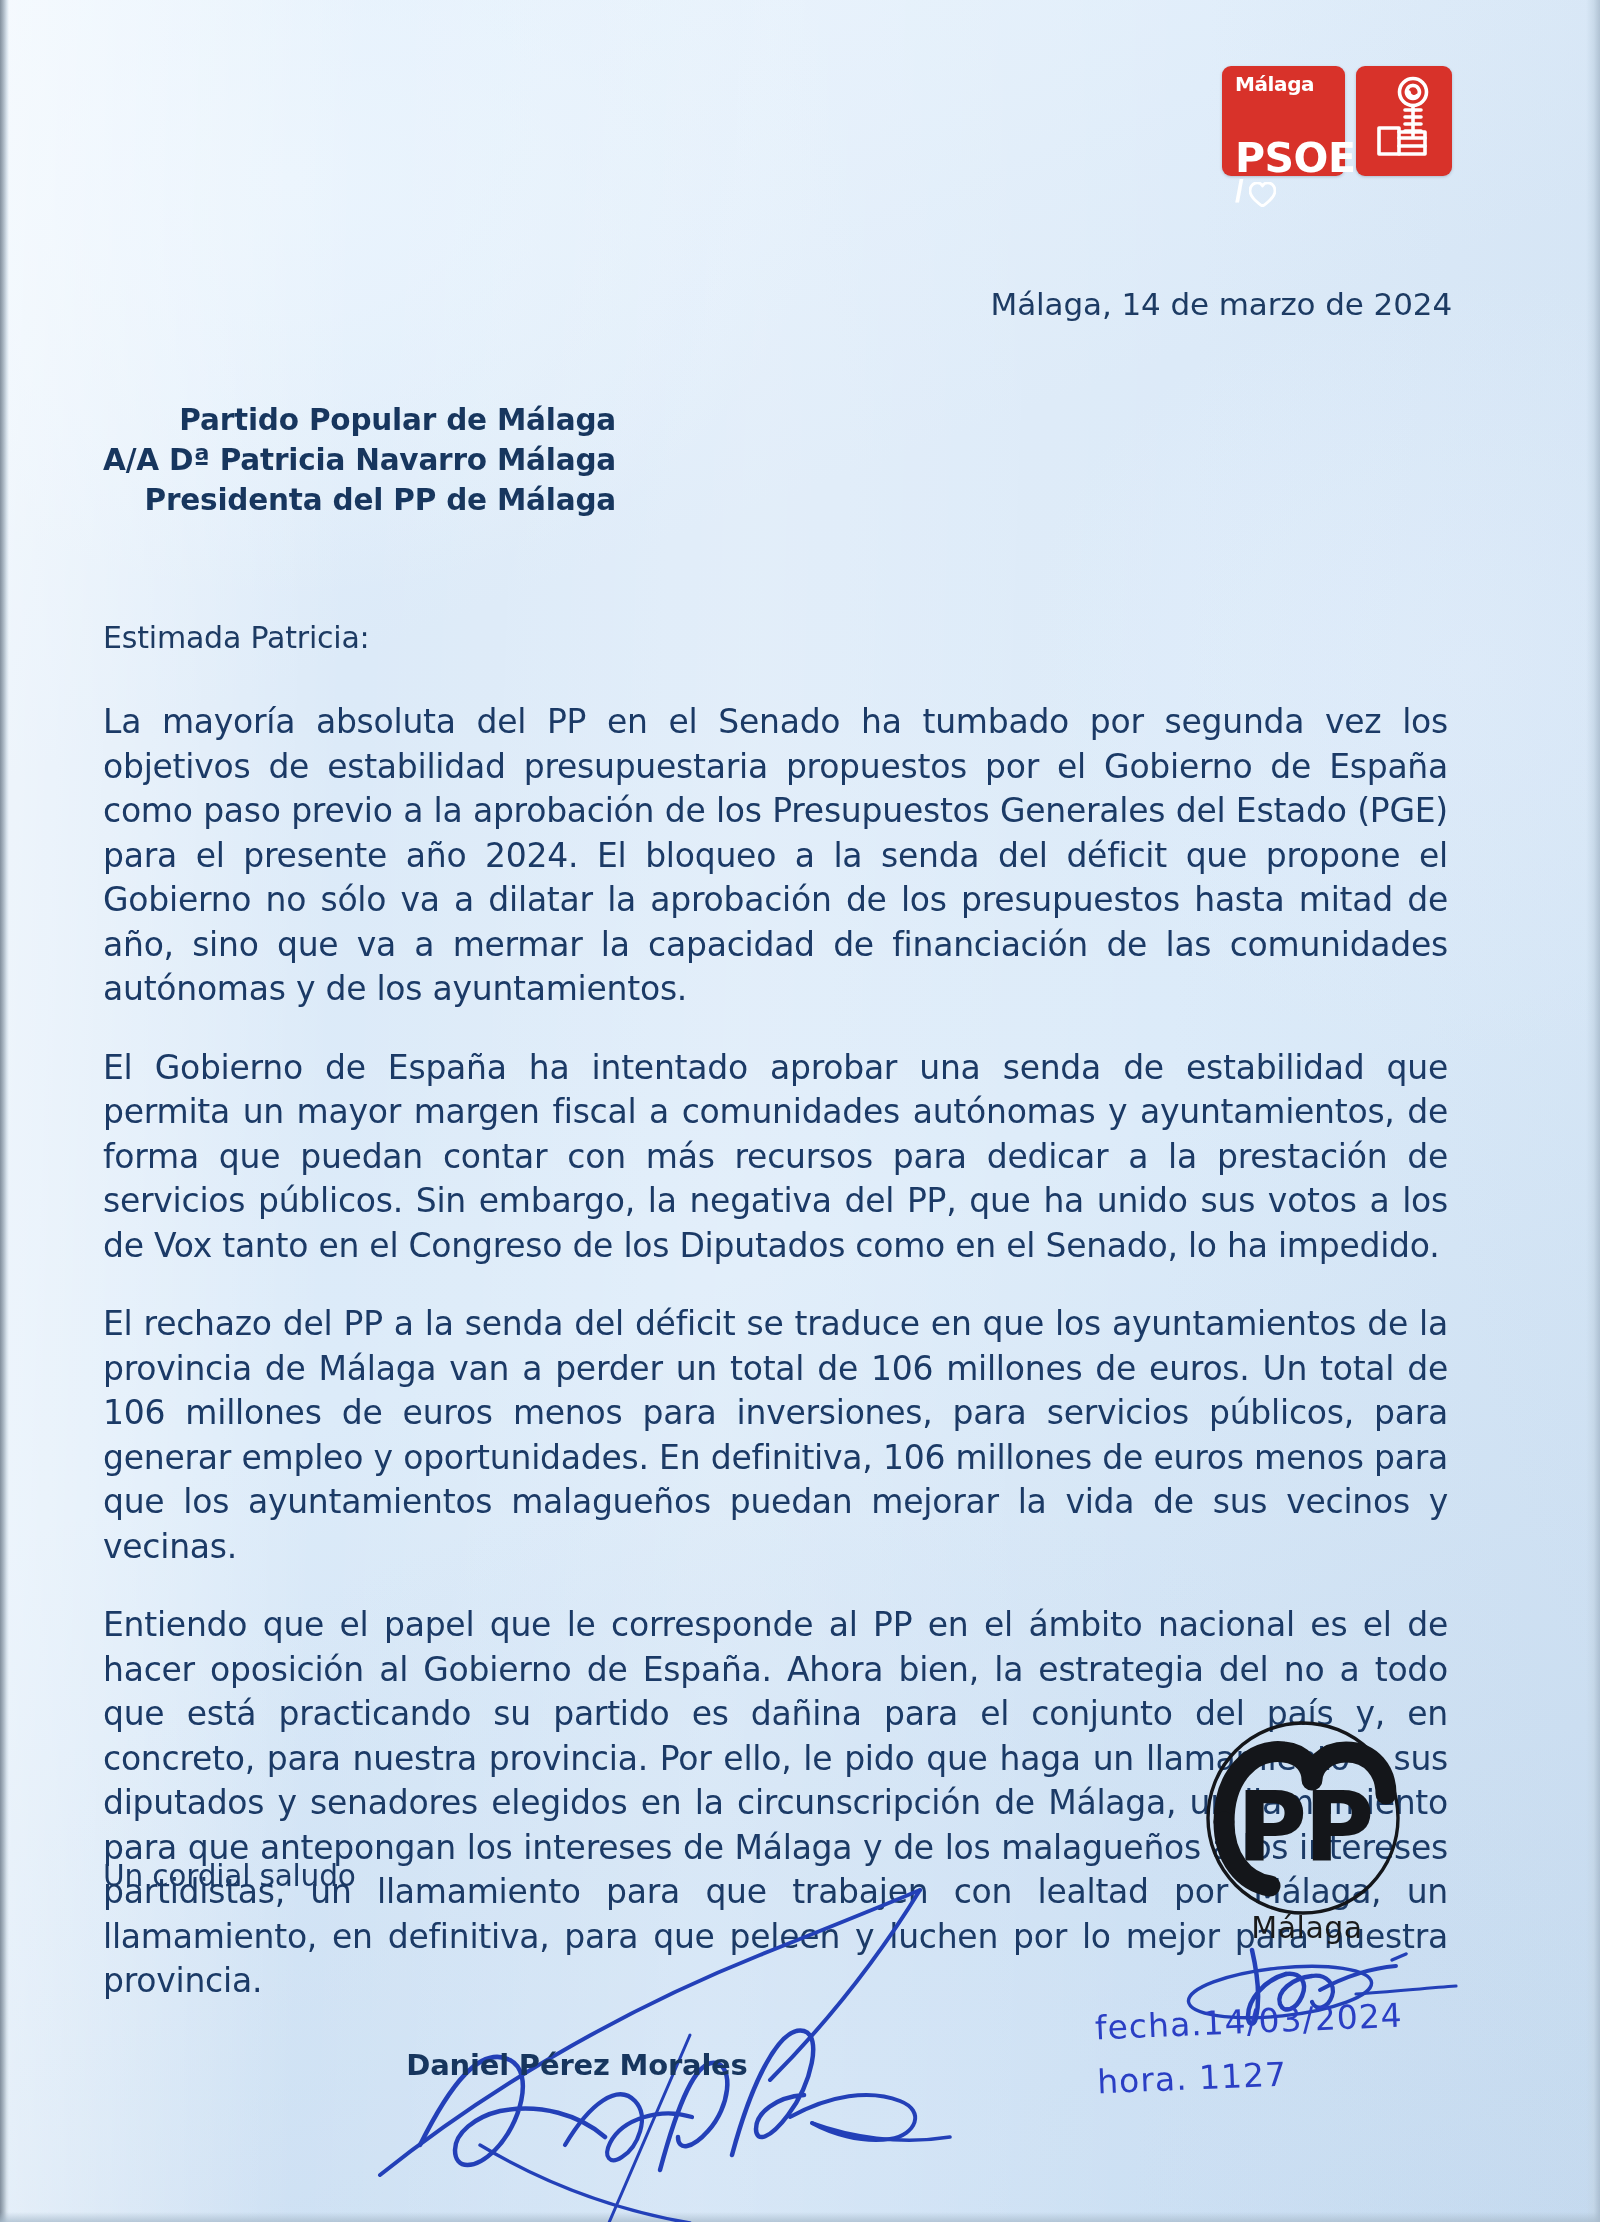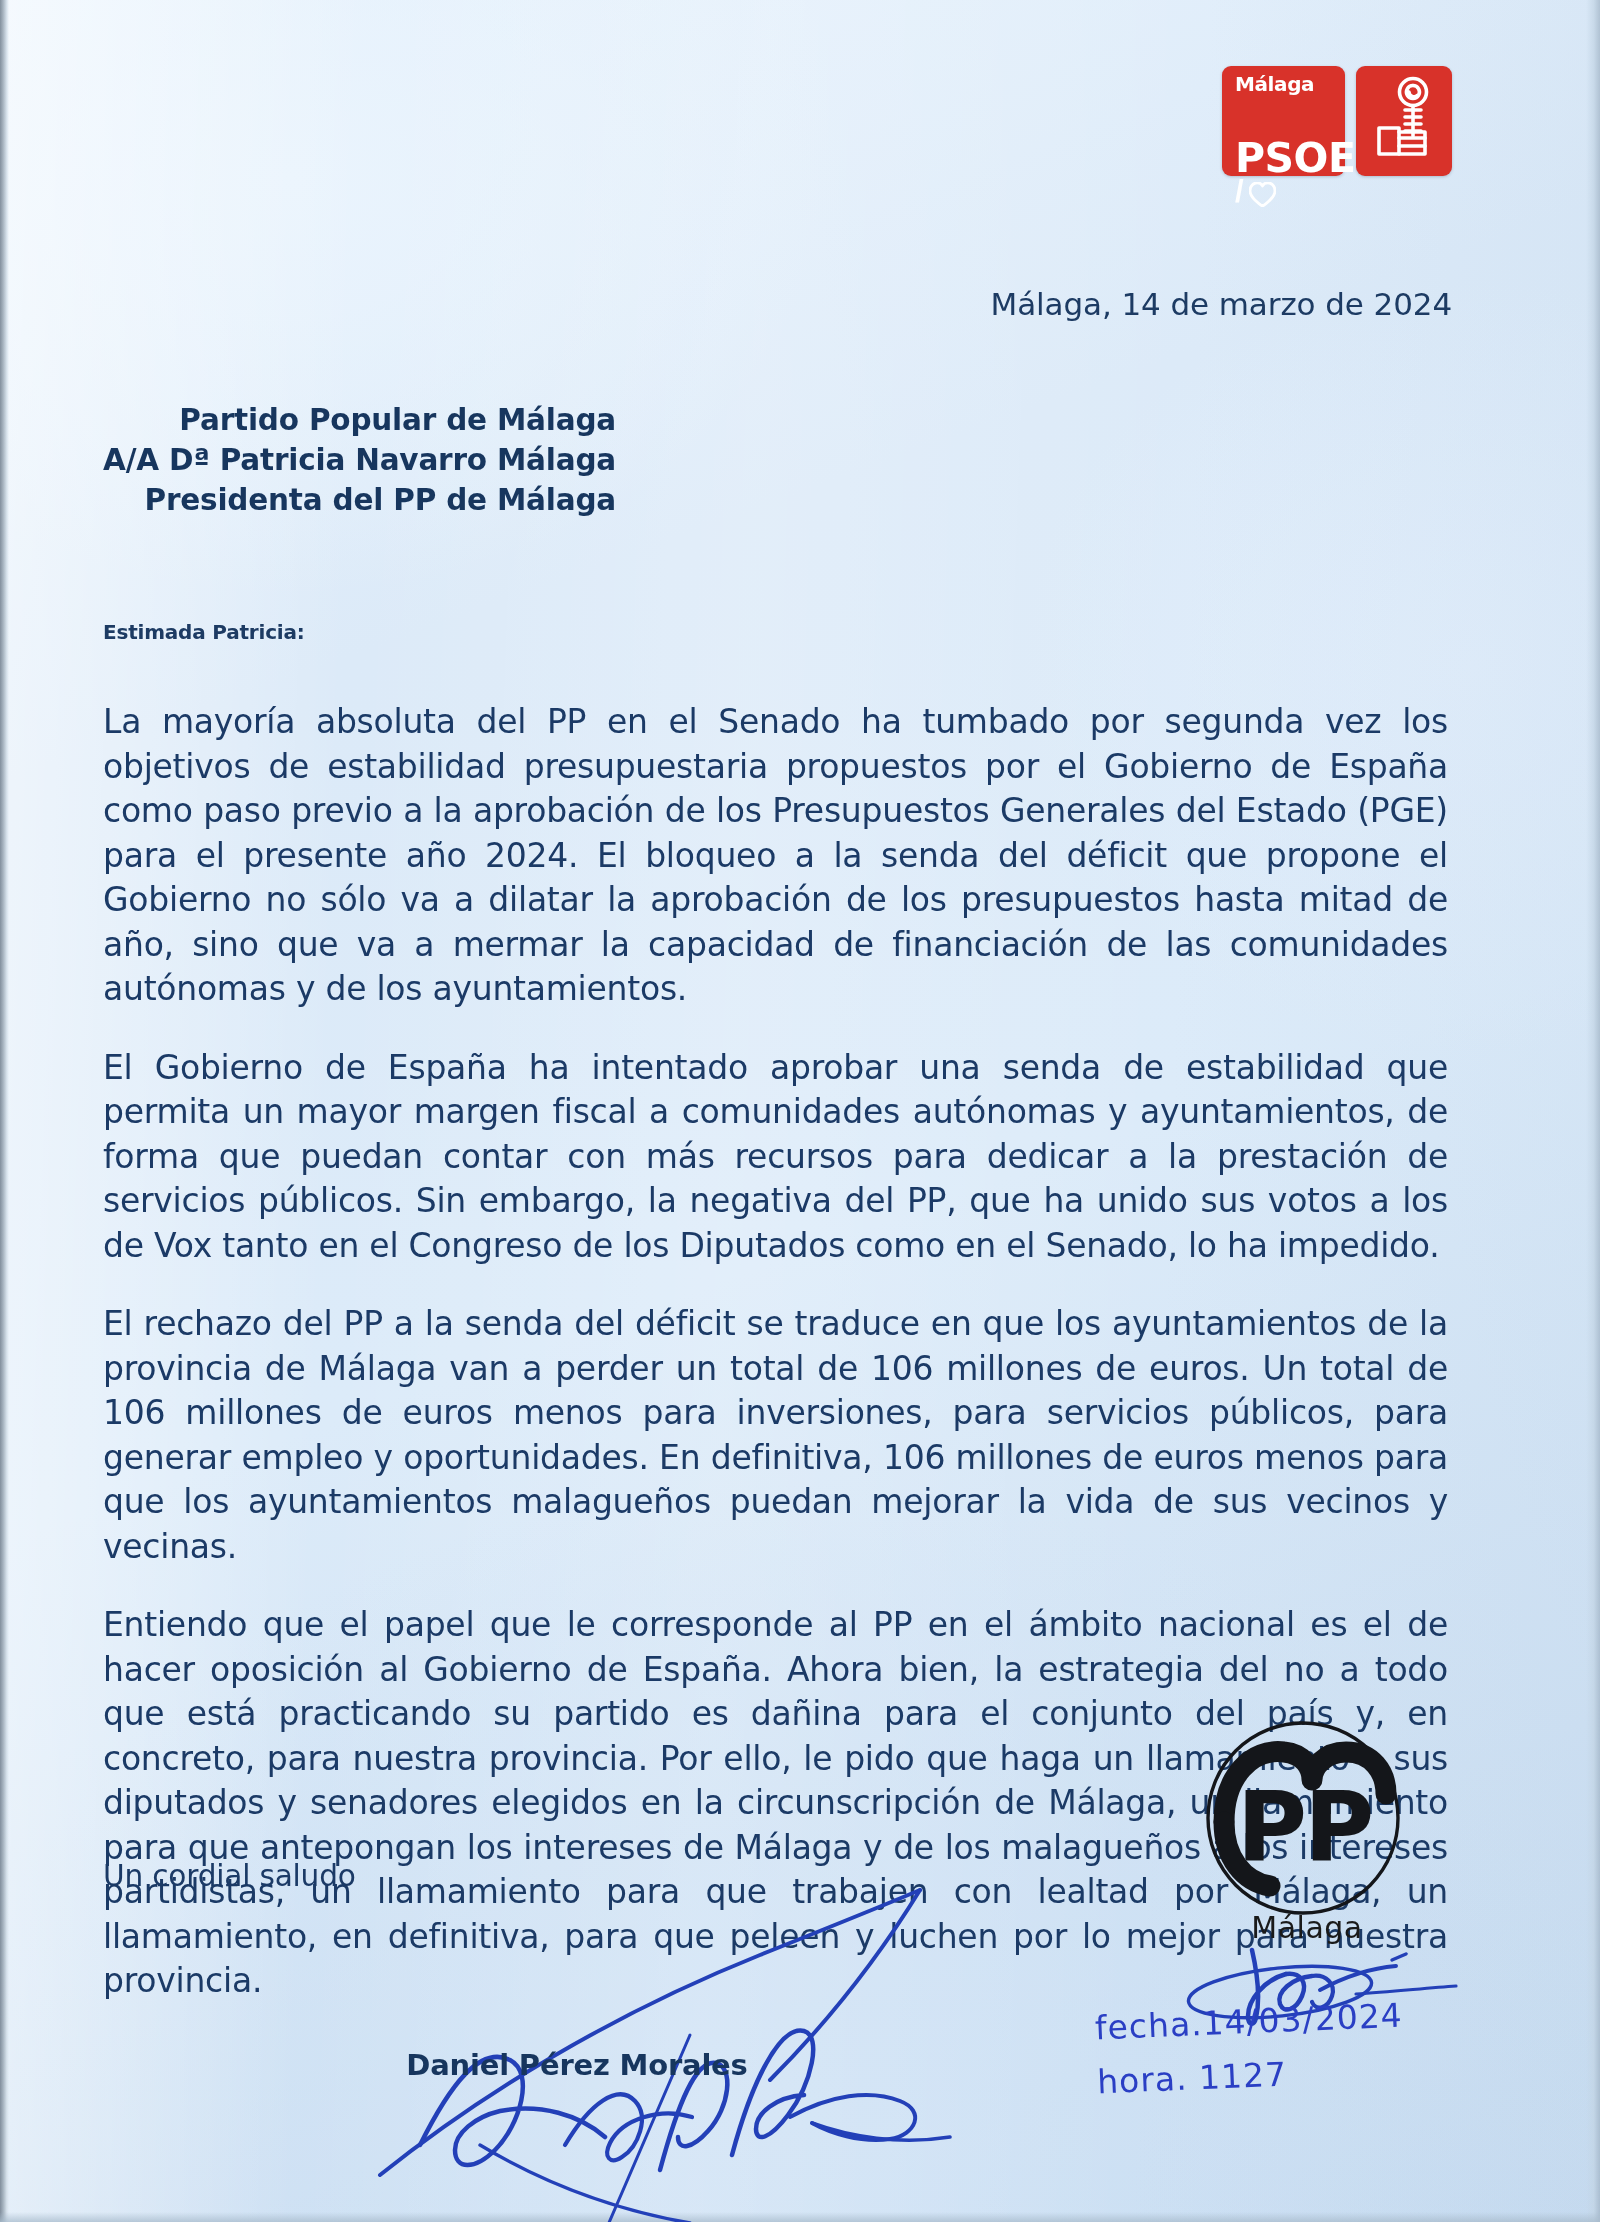--- a/index.html
+++ b/index.html
@@ -136,24 +136,23 @@
     font-size: 29.5px;
     line-height: 40px;
     letter-spacing: -0.2px;
     text-align: right;
   }
   .salutation {
     position: absolute;
     top: 620px;
     left: 103px;
     color: #1d3b63;
-    font-size: 20px;
+    font-size: 30px;
     font-family: "DejaVu Sans", sans-serif;
     letter-spacing: -0.2px;
-    font-weight: bold;
   }
   .body {
     position: absolute;
     top: 700px;
     left: 103px;
     width: 1345px;
     color: #1b3a66;
     font-size: 33px;
     line-height: 44.5px;
     text-align: justify;

